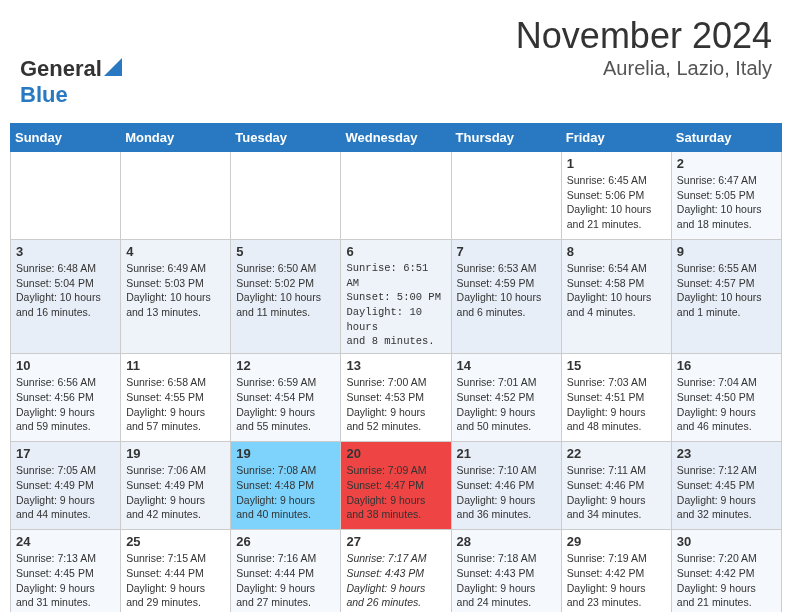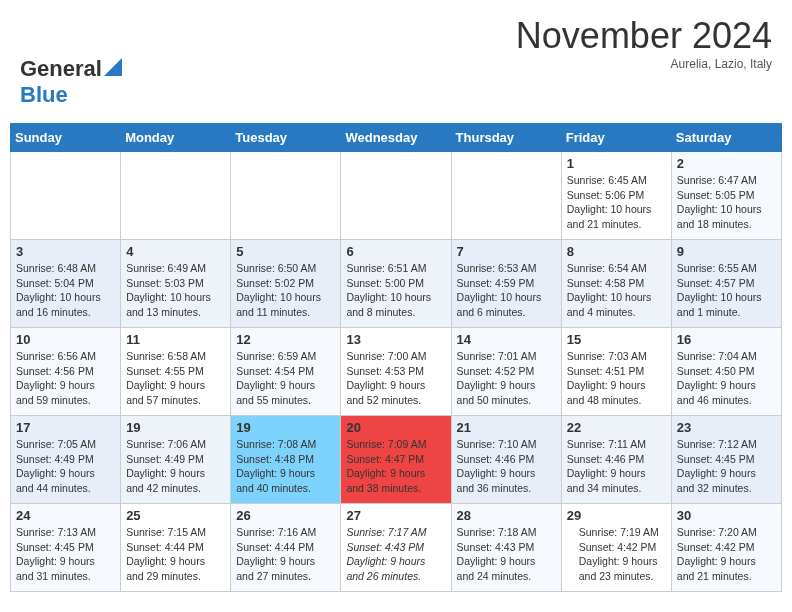--- a/index.html
+++ b/index.html
@@ -29,21 +29,21 @@
     }
     .title-block {
       text-align: right;
     }
     .month-title {
       font-size: 36px;
       font-weight: normal;
       color: #333;
     }
     .location {
-      font-size: 12px;
+      font-size: 20px;
       color: #555;
     }
     table {
       width: 100%;
       border-collapse: collapse;
       table-layout: fixed;
     }
     th {
       background-color: #2979c2;
       color: white;
@@ -154,21 +154,21 @@
         </td>
         <td style="background: rgb(232, 238, 247);">
           <span class="day-num">5</span>
           <div class="day-info" style="white-space: pre-line;">Sunrise: 6:50 AM
 Sunset: 5:02 PM
 Daylight: 10 hours
 and 11 minutes.</div>
         </td>
         <td style="background: rgb(238, 243, 250);">
           <span class="day-num">6</span>
-          <div class="day-info" style="white-space: pre-line;">Sunrise: 6:51 AM
+          <div class="day-info" style="white-space: pre-line; font-family: Liberation Mono, monospace;">Sunrise: 6:51 AM
 Sunset: 5:00 PM
 Daylight: 10 hours
 and 8 minutes.</div>
         </td>
         <td style="background: rgb(232, 238, 247);">
           <span class="day-num">7</span>
           <div class="day-info" style="white-space: pre-line;">Sunrise: 6:53 AM
 Sunset: 4:59 PM
 Daylight: 10 hours
 and 6 minutes.</div>
@@ -321,21 +321,21 @@
         </td>
         <td style="background: rgb(245, 248, 252);">
           <span class="day-num">28</span>
           <div class="day-info" style="white-space: pre-line;">Sunrise: 7:18 AM
 Sunset: 4:43 PM
 Daylight: 9 hours
 and 24 minutes.</div>
         </td>
         <td style="background: rgb(255, 255, 255);">
           <span class="day-num">29</span>
-          <div class="day-info" style="white-space: pre-line; margin-left: 12px;">Sunrise: 7:19 AM
+          <div class="day-info" style="white-space: pre-line;">Sunrise: 7:19 AM
 Sunset: 4:42 PM
 Daylight: 9 hours
 and 23 minutes.</div>
         </td>
         <td style="background: rgb(245, 248, 252);">
           <span class="day-num">30</span>
           <div class="day-info" style="white-space: pre-line;">Sunrise: 7:20 AM
 Sunset: 4:42 PM
 Daylight: 9 hours
 and 21 minutes.</div>

